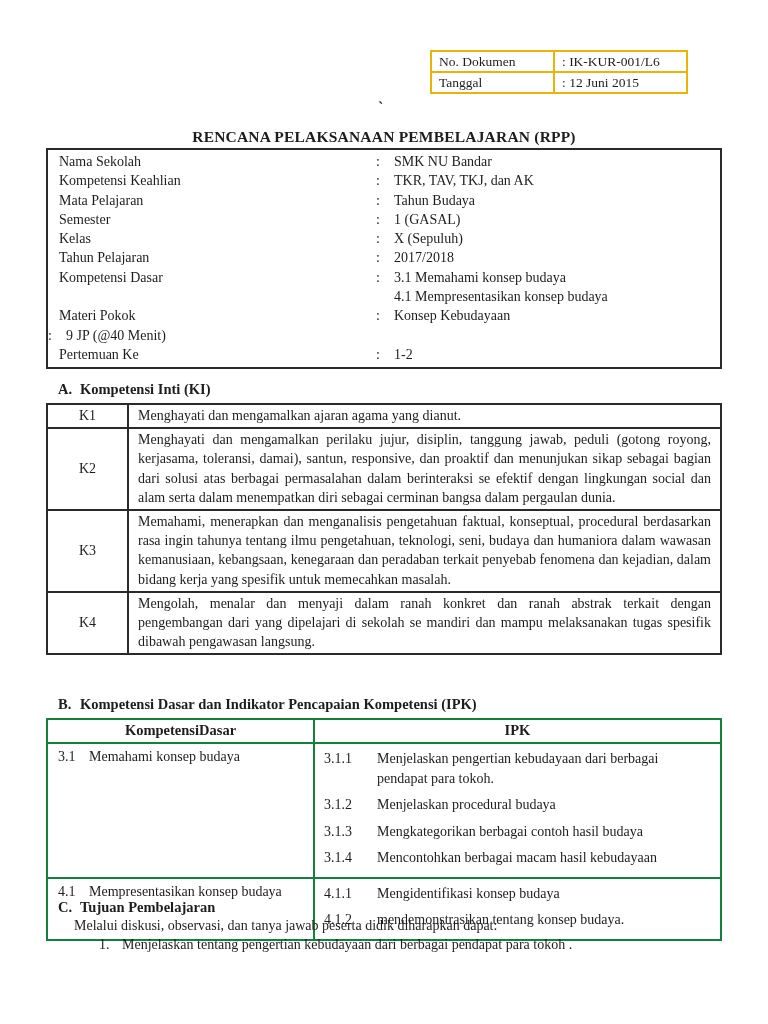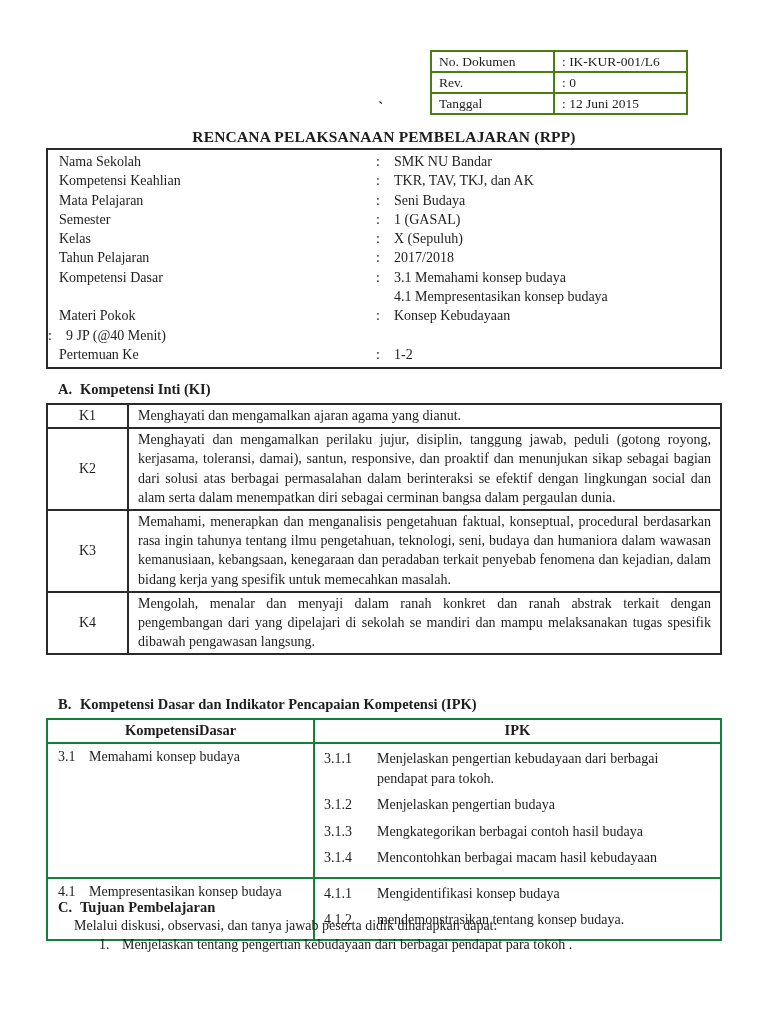--- a/index.html
+++ b/index.html
@@ -15,21 +15,21 @@
 
   
   .meta-table {
     position: absolute;
     left: 430px; top: 50px;
     width: 258px;
     border-collapse: collapse;
     font-size: 13.5px;
   }
   .meta-table td {
-    border: 2px solid #4d7c0f;
+    border: 2px solid #eab308;
     padding: 0 2px 1px 7px;
     height: 18px;
     line-height: 17px;
     white-space: nowrap;
   }
   .meta-table td.meta-label { width: 112px; }
 
   
   .stray-mark {
     position: absolute;
@@ -141,24 +141,20 @@
 
 <div class="page">
 
   <table class="meta-table">
     <tbody>
         <tr>
       <td class="meta-label">No. Dokumen</td>
       <td>: IK-KUR-001/L6</td>
     </tr>
     <tr>
-      <td class="meta-label">Rev.</td>
-      <td>: 0</td>
-    </tr>
-    <tr>
       <td class="meta-label">Tanggal</td>
       <td>: 12 Juni 2015</td>
     </tr>
   </tbody>
     </table>
 
   <div class="stray-mark">`</div>
 
   <div class="doc-title">RENCANA PELAKSANAAN PEMBELAJARAN (RPP)</div>
 
@@ -169,21 +165,21 @@
       <span class="info-value">SMK NU Bandar</span>
     </div>
     <div class="info-row">
       <span class="info-label">Kompetensi Keahlian</span>
       <span class="info-colon">:</span>
       <span class="info-value">TKR, TAV, TKJ, dan AK</span>
     </div>
     <div class="info-row">
       <span class="info-label">Mata Pelajaran</span>
       <span class="info-colon">:</span>
-      <span class="info-value">Seni Budaya</span>
+      <span class="info-value">Tahun Budaya</span>
     </div>
     <div class="info-row">
       <span class="info-label">Semester</span>
       <span class="info-colon">:</span>
       <span class="info-value">1 (GASAL)</span>
     </div>
     <div class="info-row">
       <span class="info-label">Kelas</span>
       <span class="info-colon">:</span>
       <span class="info-value">X (Sepuluh)</span>
@@ -263,21 +259,21 @@
           <span>Memahami konsep budaya</span>
         </div>
       </td>
       <td class="ipk-cell">
         <div class="ipk-item">
           <span class="ipk-num">3.1.1</span>
           <span class="ipk-text">Menjelaskan pengertian kebudayaan dari berbagai pendapat para tokoh.</span>
         </div>
         <div class="ipk-item">
           <span class="ipk-num">3.1.2</span>
-          <span class="ipk-text">Menjelaskan pengertian  budaya</span>
+          <span class="ipk-text">Menjelaskan procedural  budaya</span>
         </div>
         <div class="ipk-item">
           <span class="ipk-num">3.1.3</span>
           <span class="ipk-text">Mengkategorikan berbagai contoh hasil budaya</span>
         </div>
         <div class="ipk-item">
           <span class="ipk-num">3.1.4</span>
           <span class="ipk-text">Mencontohkan berbagai macam hasil kebudayaan</span>
         </div>
       </td>

